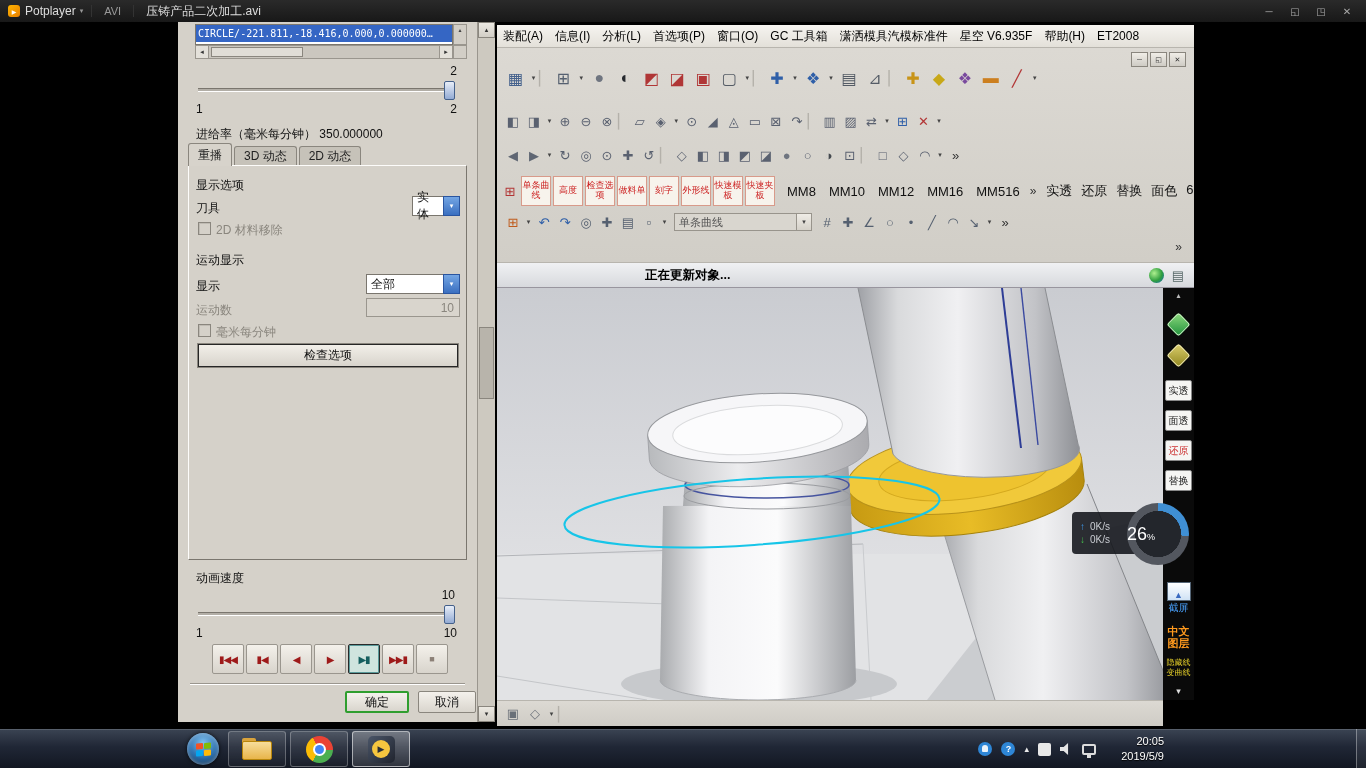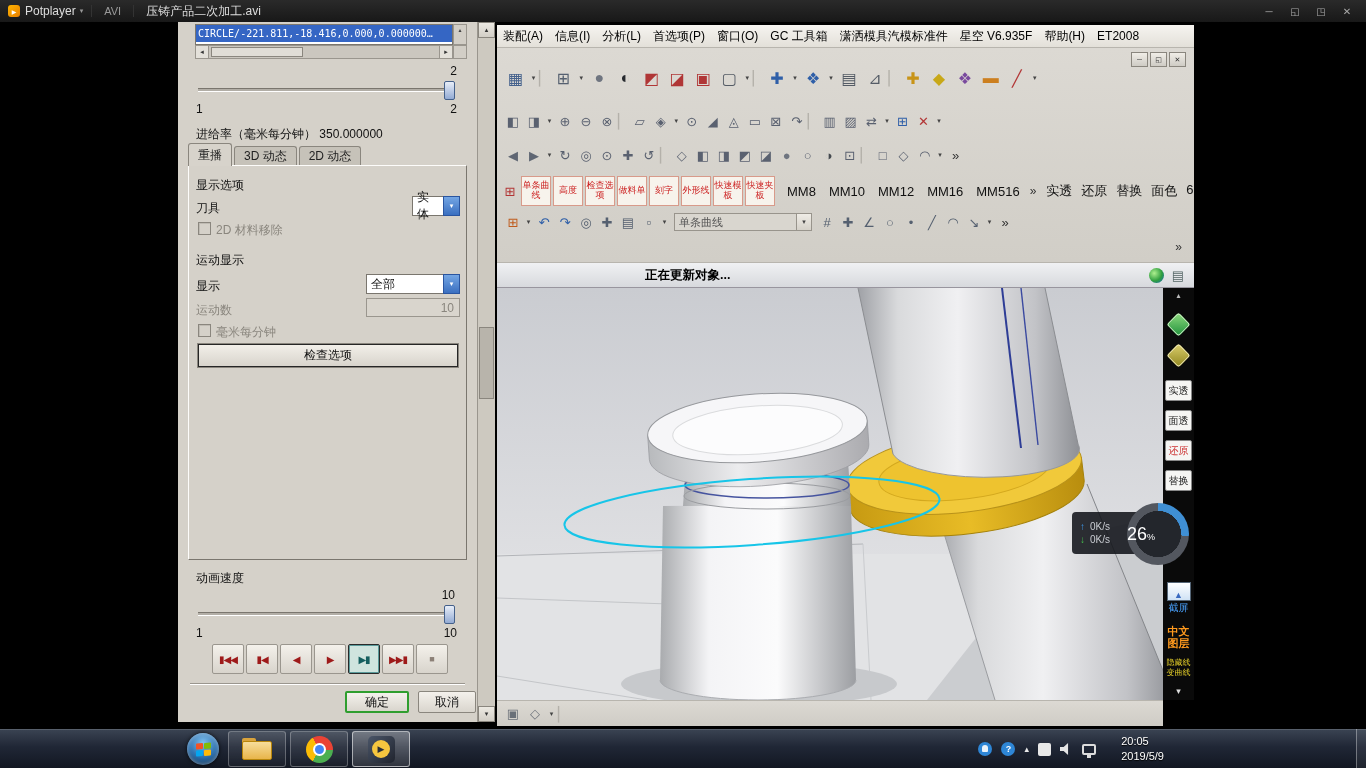--- a/index.html
+++ b/index.html
@@ -207,21 +207,21 @@
   .blue-circle::after{content:"";position:absolute;left:4px;top:3px;width:6px;height:7px;
     background:rgba(255,255,255,.9);border-radius:3px 3px 1px 1px}
   .help-circle{width:14px;height:14px;border-radius:50%;background:#2e86d6;color:#fff;
     font-size:9px;font-weight:bold;display:flex;align-items:center;justify-content:center}
   .chev-up{color:#e8e8e8;font-size:9px}
   .imebox{width:13px;height:13px;background:#e8e8e8;border-radius:2px}
   .spk{width:13px;height:12px;background:#e4e4e4;
     clip-path:polygon(0 33%,28% 33%,62% 0,62% 100%,28% 67%,0 67%)}
   .net{width:14px;height:11px;border:2px solid #dcdcdc;border-radius:2px;position:relative}
   .net::after{content:"";position:absolute;left:3px;bottom:-5px;width:4px;height:3px;background:#dcdcdc}
-  .clock{position:absolute;right:202px;top:5px;text-align:left;color:#fff;font-size:11px;
+  .clock{position:absolute;right:202px;top:5px;text-align:right;color:#fff;font-size:11px;
     line-height:1.4;text-shadow:0 1px 1px #000}
   .showdesk{position:absolute;right:0;top:0;width:10px;height:40px;
     border-left:1px solid rgba(255,255,255,.35);background:rgba(255,255,255,.06)}
 
   
   .wm{position:absolute;left:1237px;top:722px;width:129px;height:46px;background:#fff;
     z-index:50;display:flex;align-items:center;gap:6px;padding:4px 7px}
   .wmlogo{width:30px;height:30px;border-radius:50%;border:2.5px solid #d42a1e;color:#d42a1e;
     font-style:italic;font-weight:bold;font-size:12px;display:flex;align-items:center;justify-content:center;flex:none}
   .wmtitle{color:#d42a1e;font-weight:bold;font-size:19px;letter-spacing:2px;line-height:1.1}

